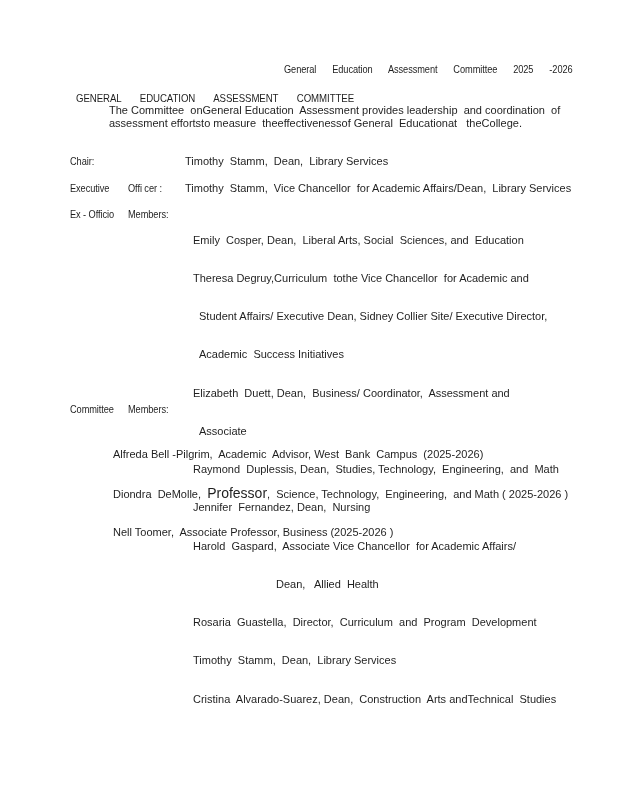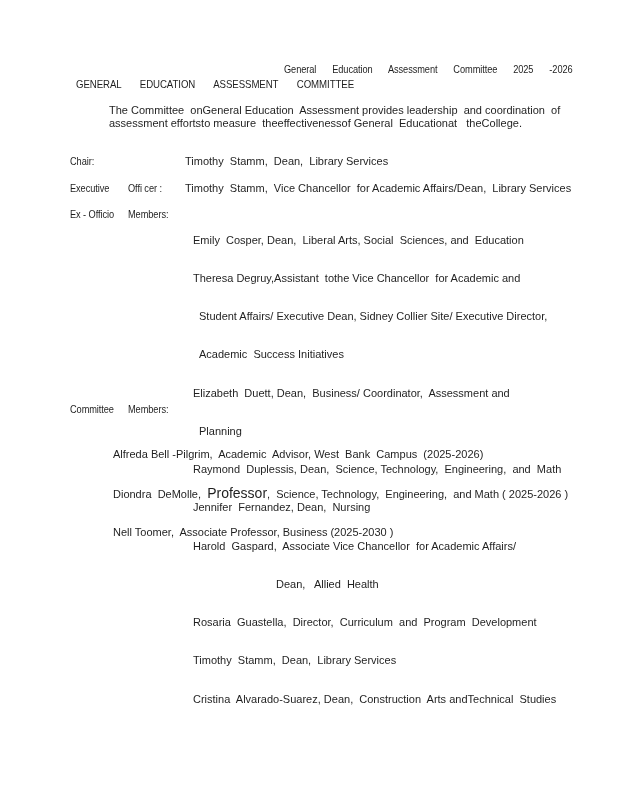--- a/index.html
+++ b/index.html
@@ -29,21 +29,21 @@
     letter-spacing: -0.1px;
   }
   .header-ref {
     left: 284px;
     top: 39px;
     font-size: 11px;
   }
   .header-ref .cond { word-spacing: 16px; }
   .doc-title {
     left: 70px;
-    top: 66px;
+    top: 80px;
     font-size: 11.5px;
   }
   .doc-title .cond { word-spacing: 19px; }
   .intro {
     left: 70px;
     top: 104px;
     width: 500px;
     line-height: 13px;
     margin-left: 39px;
   }
@@ -99,36 +99,36 @@
 </div>
 <div class="abs val-exec">Timothy  Stamm,  Vice Chancellor  for Academic Affairs/Dean,  Library Services</div>
 
 <div class="abs row-exoff label-row">
   <span class="cond label-word1">Ex - Officio</span>
   <span class="cond label-word2">Members:</span>
 </div>
 
 <div class="abs exoff-list">
   <div class="line">Emily  Cosper, Dean,  Liberal Arts, Social  Sciences, and  Education</div>
-  <div class="line">Theresa Degruy,Assistant  tothe Vice Chancellor  for Academic and</div>
+  <div class="line">Theresa Degruy,Curriculum  tothe Vice Chancellor  for Academic and</div>
   <div class="line ind1">Student Affairs/ Executive Dean, Sidney Collier Site/ Executive Director,</div>
   <div class="line ind1">Academic  Success Initiatives</div>
   <div class="line">Elizabeth  Duett, Dean,  Business/ Coordinator,  Assessment and</div>
-  <div class="line ind1">Planning</div>
-  <div class="line">Raymond  Duplessis, Dean,  Science, Technology,  Engineering,  and  Math</div>
+  <div class="line ind1">Associate</div>
+  <div class="line">Raymond  Duplessis, Dean,  Studies, Technology,  Engineering,  and  Math</div>
   <div class="line">Jennifer  Fernandez, Dean,  Nursing</div>
   <div class="line">Harold  Gaspard,  Associate Vice Chancellor  for Academic Affairs/</div>
   <div class="line ind2">Dean,   Allied  Health</div>
   <div class="line">Rosaria  Guastella,  Director,  Curriculum  and  Program  Development</div>
   <div class="line">Timothy  Stamm,  Dean,  Library Services</div>
   <div class="line">Cristina  Alvarado-Suarez, Dean,  Construction  Arts andTechnical  Studies</div>
 </div>
 
 <div class="abs row-comm label-row">
   <span class="cond label-word1">Committee</span>
   <span class="cond label-word2">Members:</span>
 </div>
 
 <div class="abs member-list">
   <div class="line">Alfreda Bell -Pilgrim,  Academic  Advisor, West  Bank  Campus  (2025-2026)</div>
   <div class="line"><span>Diondra  DeMolle,  </span><span class="small-inline">Professor</span><span>,  Science, Technology,  Engineering,  and Math ( 2025-2026 )</span></div>
-  <div class="line">Nell Toomer,  Associate Professor, Business (2025-2030 )</div>
+  <div class="line">Nell Toomer,  Associate Professor, Business (2025-2026 )</div>
 </div>
 
 </body></html>

